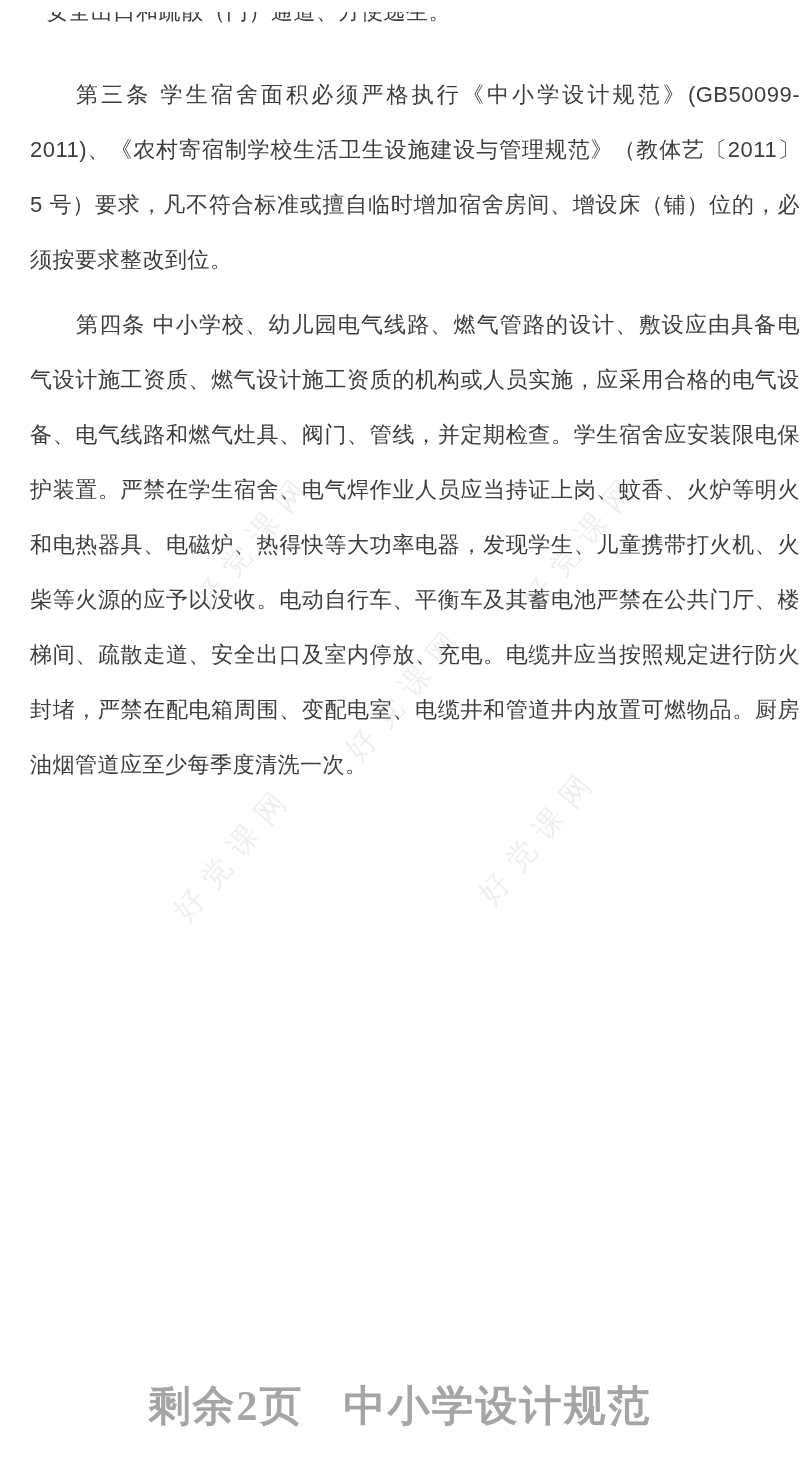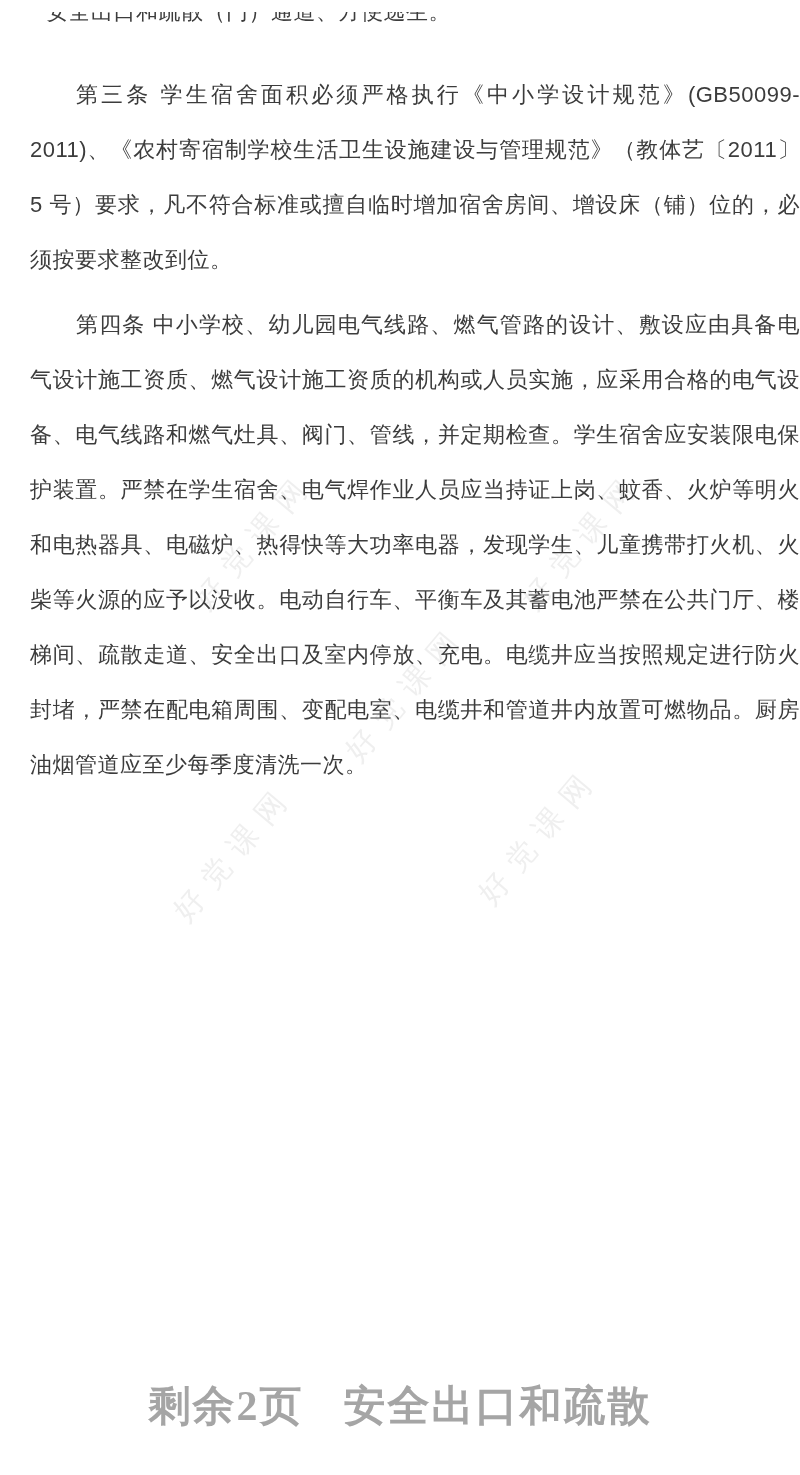--- a/index.html
+++ b/index.html
@@ -88,16 +88,16 @@
   <div class="doc">
     <div class="clip-top">
       <p class="para">安全出口和疏散（门）通道、方便逃生。</p>
     </div>
     <p class="para">第三条 学生宿舍面积必须严格执行《中小学设计规范》(GB50099-2011)、《农村寄宿制学校生活卫生设施建设与管理规范》（教体艺〔2011〕5 号）要求，凡不符合标准或擅自临时增加宿舍房间、增设床（铺）位的，必须按要求整改到位。</p>
     <p class="para">第四条 中小学校、幼儿园电气线路、燃气管路的设计、敷设应由具备电气设计施工资质、燃气设计施工资质的机构或人员实施，应采用合格的电气设备、电气线路和燃气灶具、阀门、管线，并定期检查。学生宿舍应安装限电保护装置。严禁在学生宿舍、电气焊作业人员应当持证上岗、蚊香、火炉等明火和电热器具、电磁炉、热得快等大功率电器，发现学生、儿童携带打火机、火柴等火源的应予以没收。电动自行车、平衡车及其蓄电池严禁在公共门厅、楼梯间、疏散走道、安全出口及室内停放、充电。电缆井应当按照规定进行防火封堵，严禁在配电箱周围、变配电室、电缆井和管道井内放置可燃物品。厨房油烟管道应至少每季度清洗一次。</p>
   </div>
 
   <div class="banner">
     <span>剩余2页</span>
-    <span>安全出口和疏散</span>
+    <span>中小学设计规范</span>
   </div>
 
 </div>
 
 </body></html>

